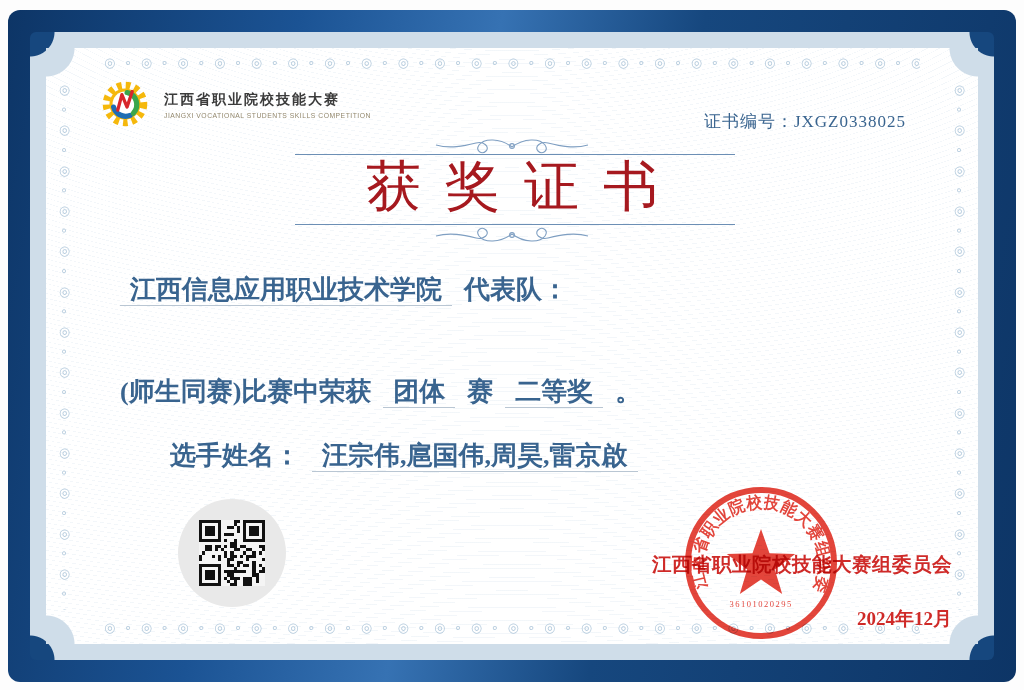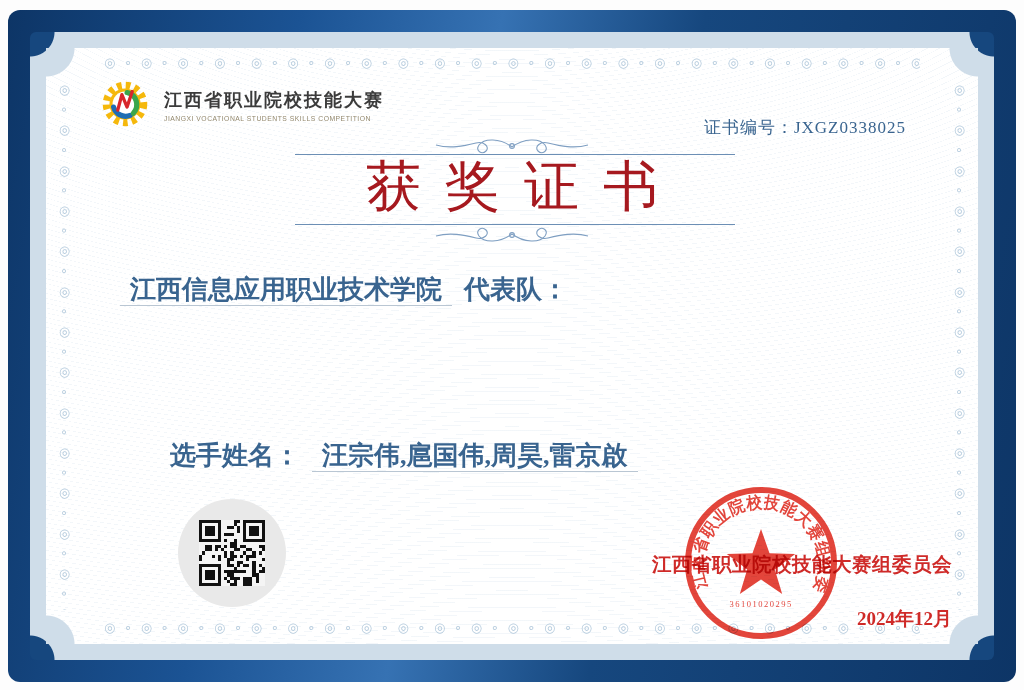--- a/index.html
+++ b/index.html
@@ -40,24 +40,24 @@
         font-family:"DejaVu Sans",sans-serif;user-select:none;}
   .lace-top{left:58px;right:58px;top:7px;height:17px;}
   .lace-bottom{left:58px;right:58px;bottom:7px;height:17px;}
   .lace-left,.lace-right{top:34px;bottom:34px;width:17px;writing-mode:vertical-rl;line-height:17px;}
   .lace-left{left:10px;}
   .lace-right{right:10px;}
   
   .logo{position:absolute;left:50px;top:28px;display:flex;align-items:center;gap:10px;}
   .logo-icon{width:58px;height:58px;flex:0 0 auto;}
   .logo-title{font-family:Liberation Mono, monospace;font-weight:bold;
-              font-size:18px;letter-spacing:2px;color:#3b3b3b;}
+              font-size:14px;letter-spacing:2px;color:#3b3b3b;}
   .logo-subtitle{font-family:"Liberation Sans","DejaVu Sans",sans-serif;font-size:6.8px;
                  letter-spacing:0.5px;color:#93886d;margin-top:3px;}
-  .cert-no{position:absolute;top:68px;right:72px;font-size:17px;color:#39648f;letter-spacing:1px;}
+  .cert-no{position:absolute;top:62px;right:72px;font-size:17px;color:#39648f;letter-spacing:1px;}
   
   .rule{position:absolute;left:249px;width:440px;height:1px;background:#6c8fb5;}
   .rule-top{top:106px;}
   .rule-bottom{top:176px;}
   .flourish{position:absolute;left:388px;width:156px;height:22px;color:#7f9fc2;}
   .flourish-top{top:88px;}
   .flourish-bottom{top:177px;}
   .cert-title{
     position:absolute;left:0;right:0;top:104px;text-align:center;
     font-size:55px;font-weight:normal;color:#a6191f;
@@ -127,20 +127,21 @@
       <g fill="none" stroke="currentColor" stroke-width="1.1">
         <path d="M78,9 C66,18 50,18 45,11 C41,5 48,1 52,5 C56,9 50,15 42,13 C30,10 16,7 2,11"></path>
         <path d="M78,9 C90,18 106,18 111,11 C115,5 108,1 104,5 C100,9 106,15 114,13 C126,10 140,7 154,11"></path>
         <circle cx="78" cy="10" r="2.4"></circle>
       </g>
     </svg>
 
     <div class="bodyline l1"><span class="blank">江西信息应用职业技术学院</span><span class="gap"></span><span>代表队：</span></div>
 
 
+    <div class="bodyline l3"><span>(师生同赛)比赛中荣获</span><span class="gap"></span><span class="blank">团体</span><span class="gap"></span><span>赛</span><span class="gap"></span><span class="blank">二等奖</span><span class="gap"></span><span>。</span></div>
 
     <div class="bodyline l4"><span>选手姓名：</span><span class="gap"></span><span class="blank">汪宗伟,扈国伟,周昊,雷京啟</span></div>
 
     <div class="qr-wrap">
       <svg class="qr-svg" viewBox="0 0 63 63" shape-rendering="crispEdges">
           <rect x="33" y="0" width="3" height="3" fill="#111"></rect>
           <rect x="36" y="0" width="3" height="3" fill="#111"></rect>
           <rect x="33" y="3" width="3" height="3" fill="#111"></rect>
           <rect x="27" y="6" width="3" height="3" fill="#111"></rect>
           <rect x="30" y="6" width="3" height="3" fill="#111"></rect>

